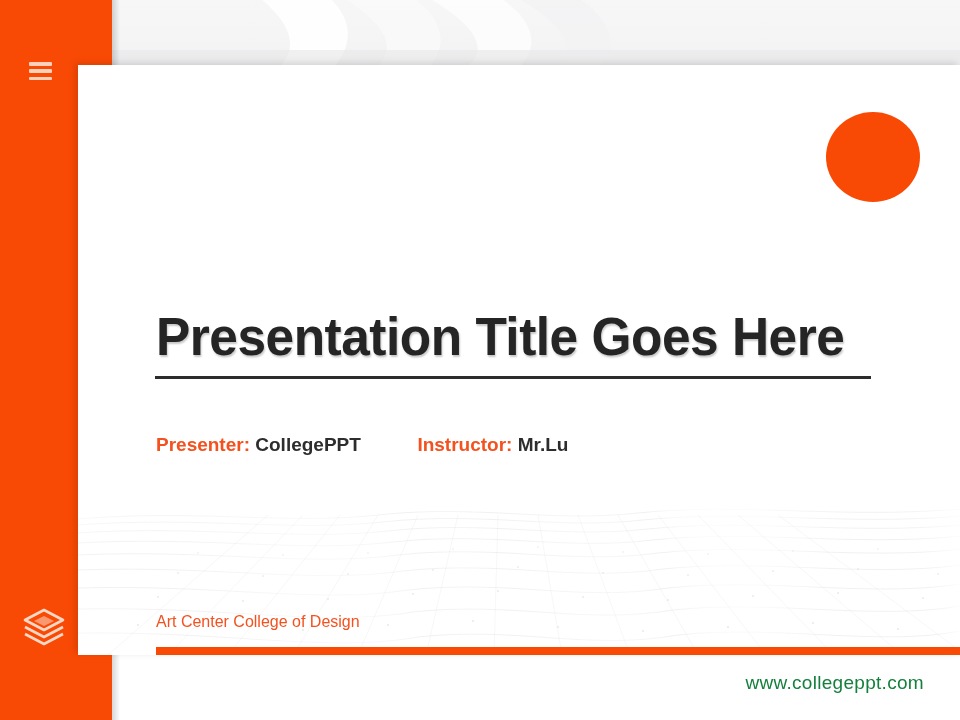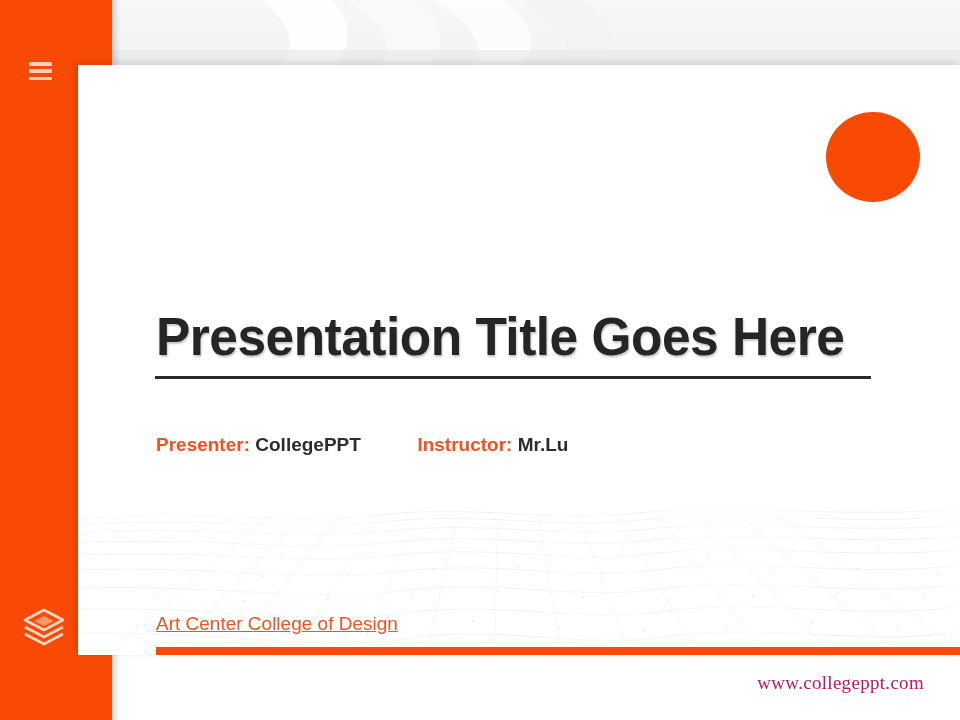--- a/index.html
+++ b/index.html
@@ -106,40 +106,38 @@
     white-space:nowrap;
     color:#2d2d2d;
     margin-top:29px;
   }
   .byline .lbl { color:#f4511e; }
   .byline .val { color:#2d2d2d; }
   .byline .gap { display:inline-block; width:46px; }
 
   .credit {
     position:absolute; left:78px; top:548px;
-    font-size:19px;
+    font-size:16px;
     color:#f4511e;
     white-space:nowrap;
-    text-decoration:underline;
   }
 
   .slide-bottom-bar {
     position:absolute; left:78px; bottom:0;
     width:804px; height:8px;
     background:#f94a05;
   }
 
   
   .site {
     position:absolute; right:36px; top:672px;
     font-size:19px;
-    color:#be185d;
+    color:#15803d;
     letter-spacing:.3px;
     white-space:nowrap;
-    font-family:Liberation Serif, serif;
   }
 </style>
 </head>
 <body>
 
 <div id="canvas">
 
   <div class="bg-top"></div>
   <div class="bg-top-swooshes">
     <svg width="960" height="66" viewBox="0 0 960 66">

